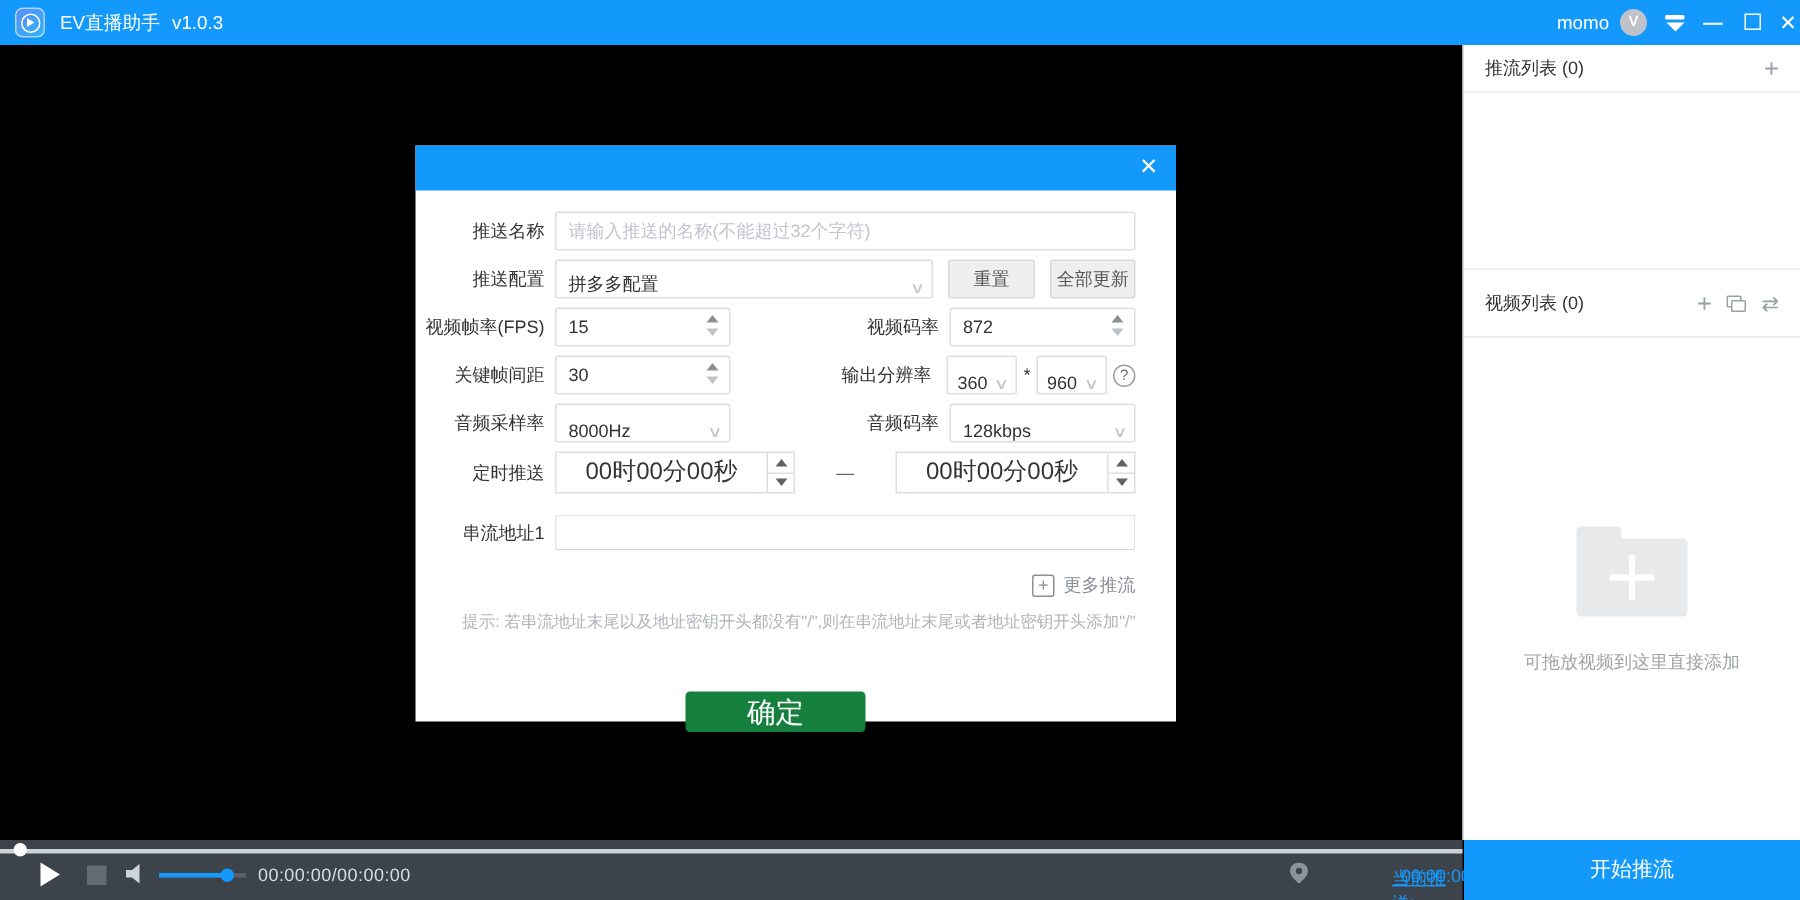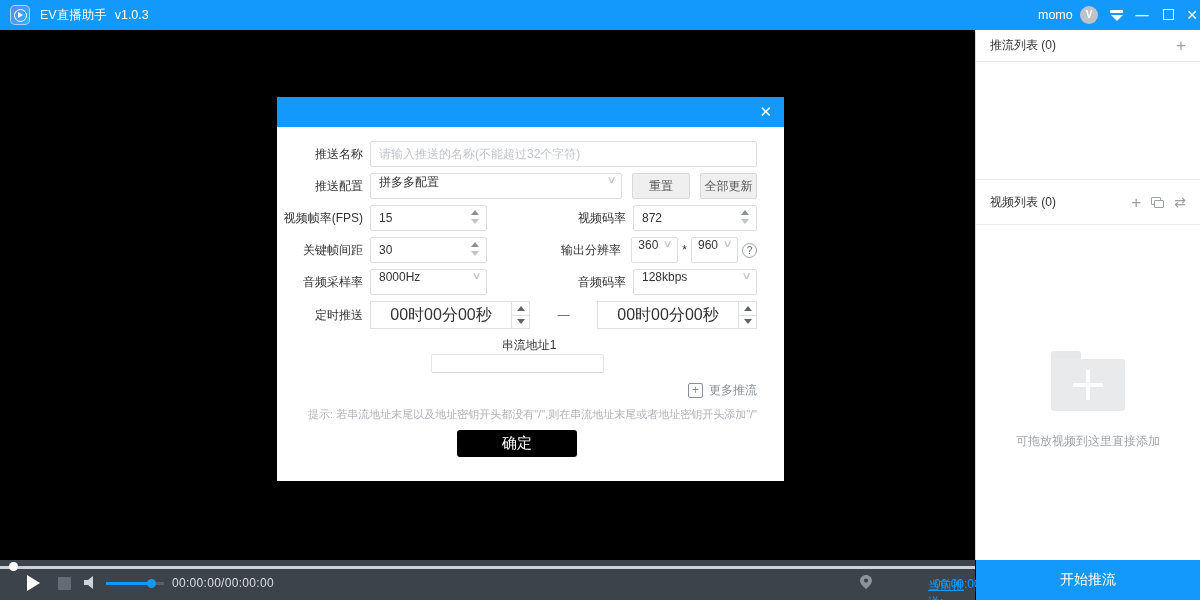--- a/index.html
+++ b/index.html
@@ -73,21 +73,21 @@
     box-shadow:0 6px 24px rgba(0,0,0,.45); }
   .modal-header { height:30px; background:#1398fb; position:relative; }
   .modal-close { position:absolute; right:12px; top:0; line-height:30px; color:#fff; font-size:15px; cursor:pointer; }
   .modal-body { padding:14px 27px 0 0; }
   .frow { display:flex; align-items:center; height:26px; margin-bottom:6px; }
   .frow .lbl { width:93px; flex:none; text-align:right; padding-right:7px; color:#333; font-size:12px; white-space:nowrap; }
   .lbl2 { flex:1; text-align:right; padding-right:7px; color:#333; font-size:12px; white-space:nowrap; }
   .inp, .sel, .numf { border:1px solid #dcdfe6; border-radius:2px; height:26px; background:#fff; font-size:12px; color:#333; }
   .inp { flex:1; padding:0 8px; font-family:inherit; outline:none; }
   .inp::placeholder { color:#c0c4cc; }
-  .sel { position:relative; display:flex; align-items:flex-start; padding:0 20px 0 8px; cursor:pointer; }
+  .sel { position:relative; display:flex; align-items:flex-end; padding:0 20px 0 8px; cursor:pointer; }
   .sel .chev { position:absolute; right:6px; color:#c0c4cc; font-size:10px; transform:scaleX(1.4); }
   .sel-config { width:252px; flex:none; }
   .btn-gray { height:26px; background:#efefef; border:1px solid #d9d9d9; border-radius:2px; color:#555; font-size:12px; cursor:pointer;
     display:flex; align-items:center; justify-content:center; }
   .btn-reset { width:58px; margin-left:10px; }
   .btn-update { width:57px; margin-left:10px; }
   .numf { position:relative; width:117px; flex:none; display:flex; align-items:center; padding:0 22px 0 8px; }
   .numf.w2 { width:124px; }
   .spin-in { position:absolute; right:7px; top:4px; display:flex; flex-direction:column; gap:4px; }
   .tri-up { width:0; height:0; border-left:4px solid transparent; border-right:4px solid transparent; border-bottom:5px solid #8c8f94; cursor:pointer; }
@@ -99,29 +99,29 @@
     display:flex; align-items:center; justify-content:center; cursor:pointer; }
   .frow.time-row { height:28px; margin-bottom:8px; }
   .timef { display:flex; height:28px; flex:none; }
   .time-val { width:142px; border:1px solid #dcdfe6; text-align:center; line-height:26px; font-size:16px; color:#333; }
   .spin-box { width:18px; border:1px solid #dcdfe6; border-left:none; display:flex; flex-direction:column; }
   .spin-box span { flex:1; display:flex; align-items:center; justify-content:center; cursor:pointer; }
   .spin-box span:last-child { border-top:1px solid #dcdfe6; }
   .spin-box .tri-up { border-bottom-color:#606266; }
   .spin-box .tri-down { border-top-color:#606266; }
   .time-dash { flex:1; text-align:center; color:#606266; }
-  .frow.addr { height:36px; margin-bottom:4px;flex-direction:column; }
+  .frow.addr { height:36px; margin-bottom:4px; }
   .frow.addr .inp { height:24px; border-color:#e3e5e8; border-bottom-color:#d3d6da; }
   .more-row { display:flex; align-items:center; justify-content:flex-end; height:22px; margin-top:6px; }
   .plus-box { width:15px; height:15px; border:1px solid #8a8f99; border-radius:2px; color:#8a8f99; font-size:12px;
     line-height:13px; text-align:center; cursor:pointer; }
   .more-label { color:#8a8f99; font-size:12px; margin-left:6px; cursor:pointer; }
   .hint-row { text-align:right; color:#b0b3b8; font-size:11px; margin-top:6px; white-space:nowrap; }
   .confirm-row { display:flex; justify-content:center; margin-top:8px; }
-  .btn-confirm { width:120px; height:27px; background:#000000; border:none; border-radius:3px; color:#fff; font-size:15px; cursor:pointer; }
+  .btn-confirm { width:120px; height:27px; background:#15803d; border:none; border-radius:3px; color:#fff; font-size:19px; cursor:pointer;margin-top:31px; }
 </style>
 </head>
 <body>
 
 <div id="titlebar">
   <div class="app-icon">
     <div class="ring">
         <div class="tri"></div>
       </div>
   </div>

